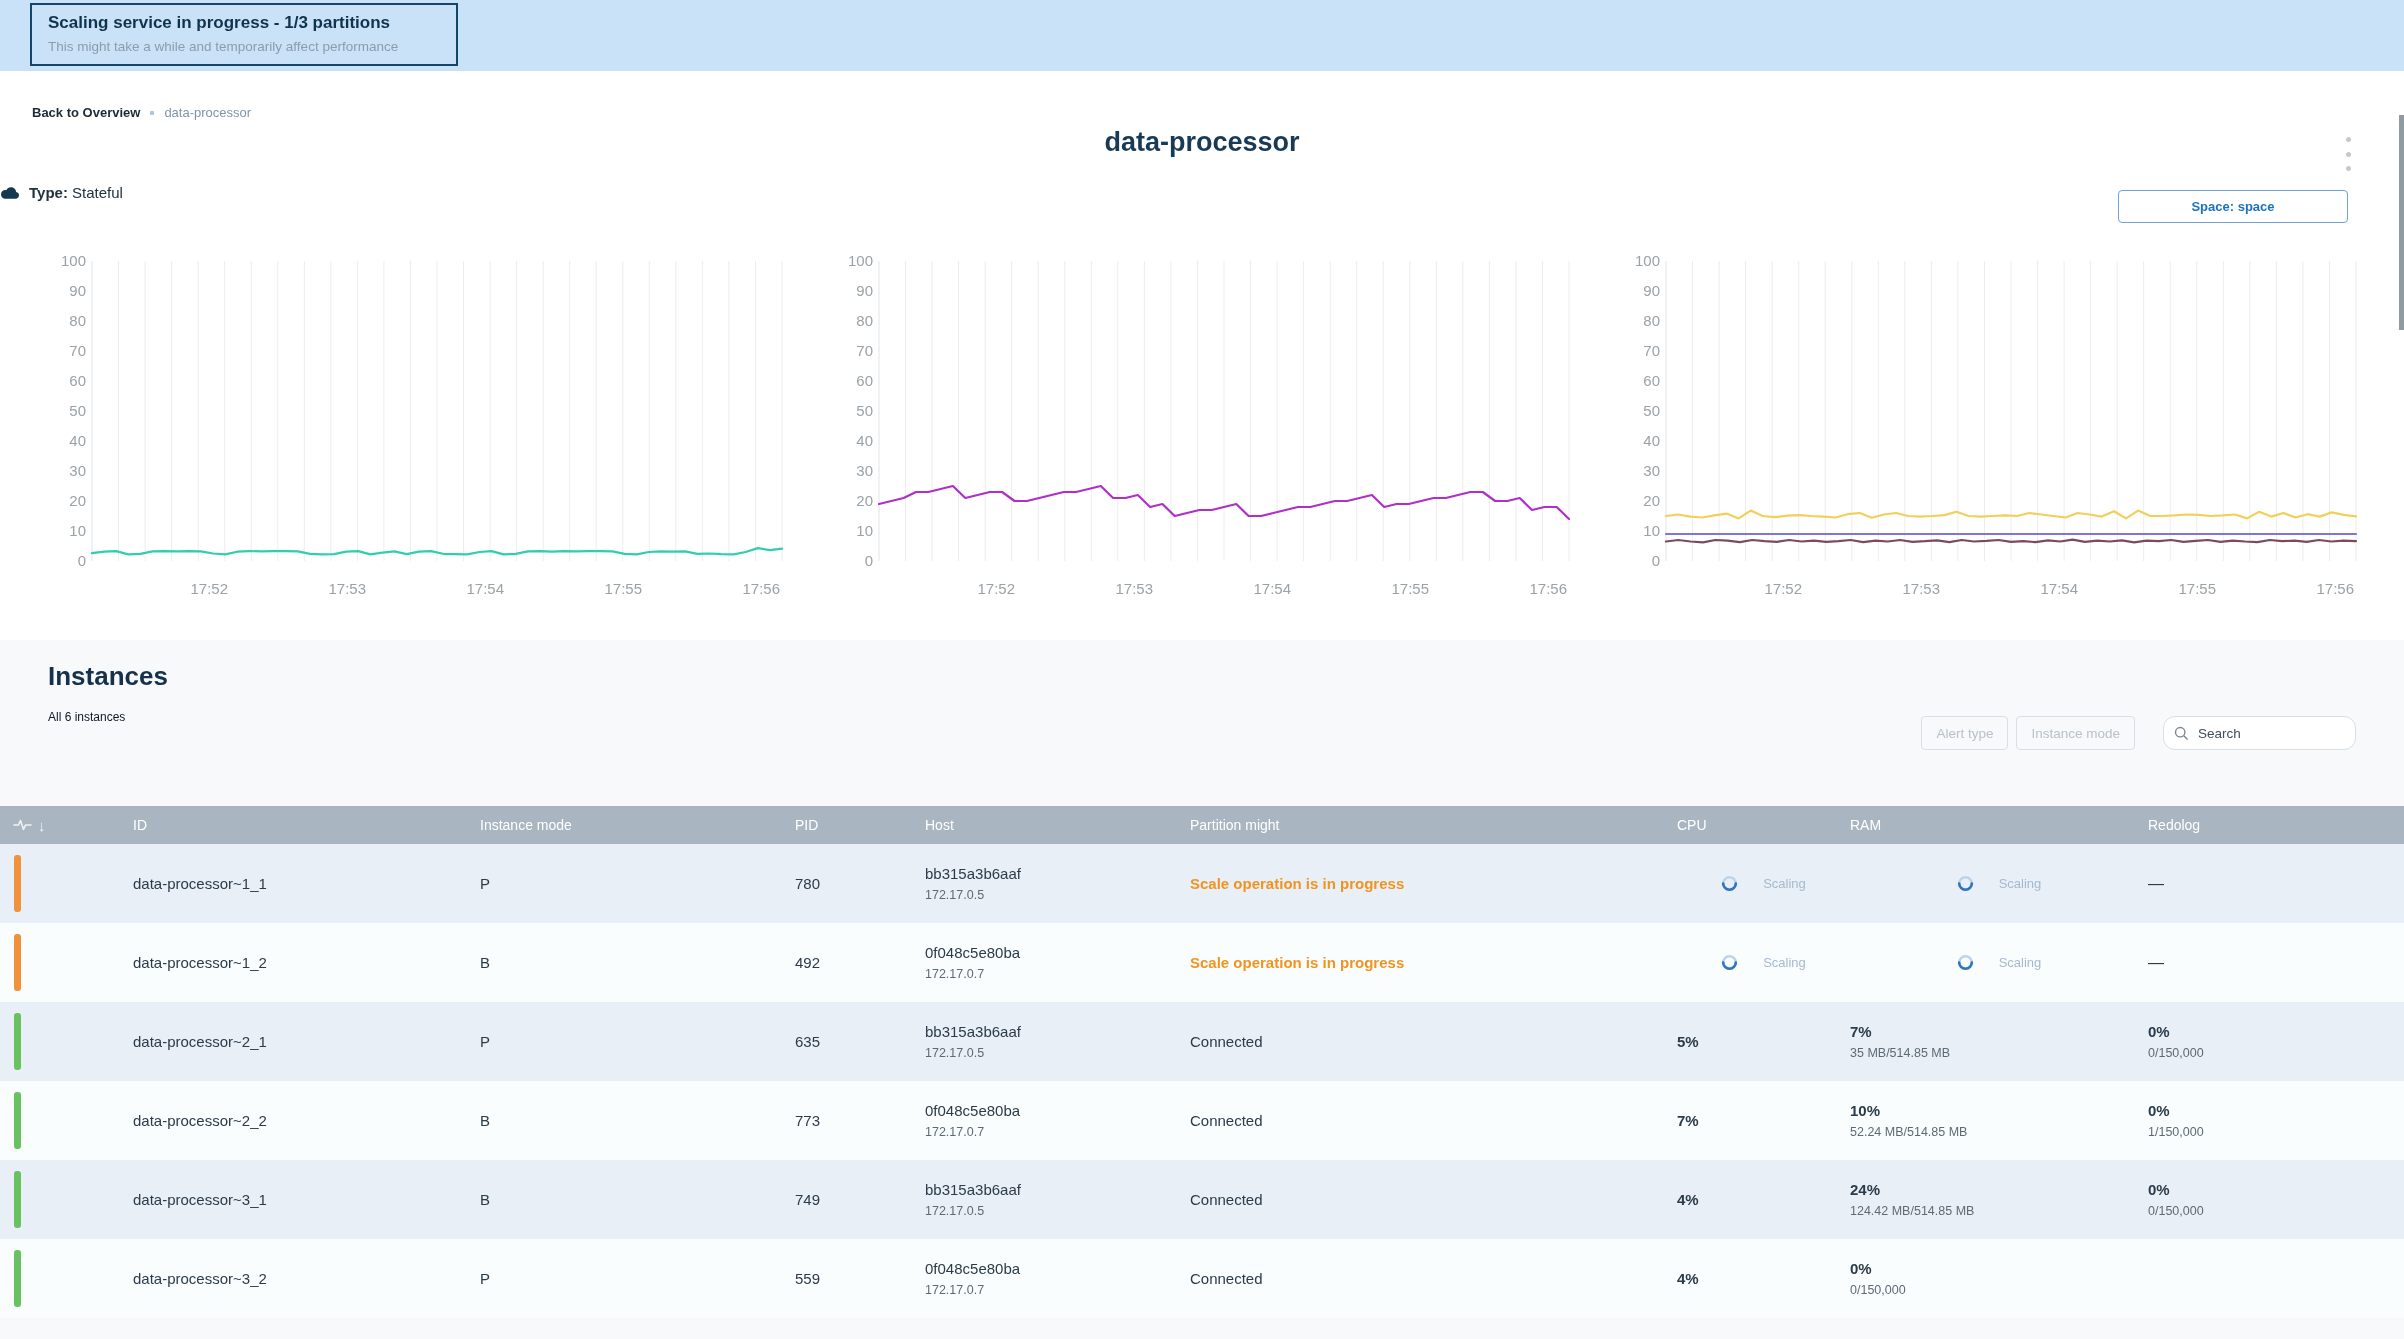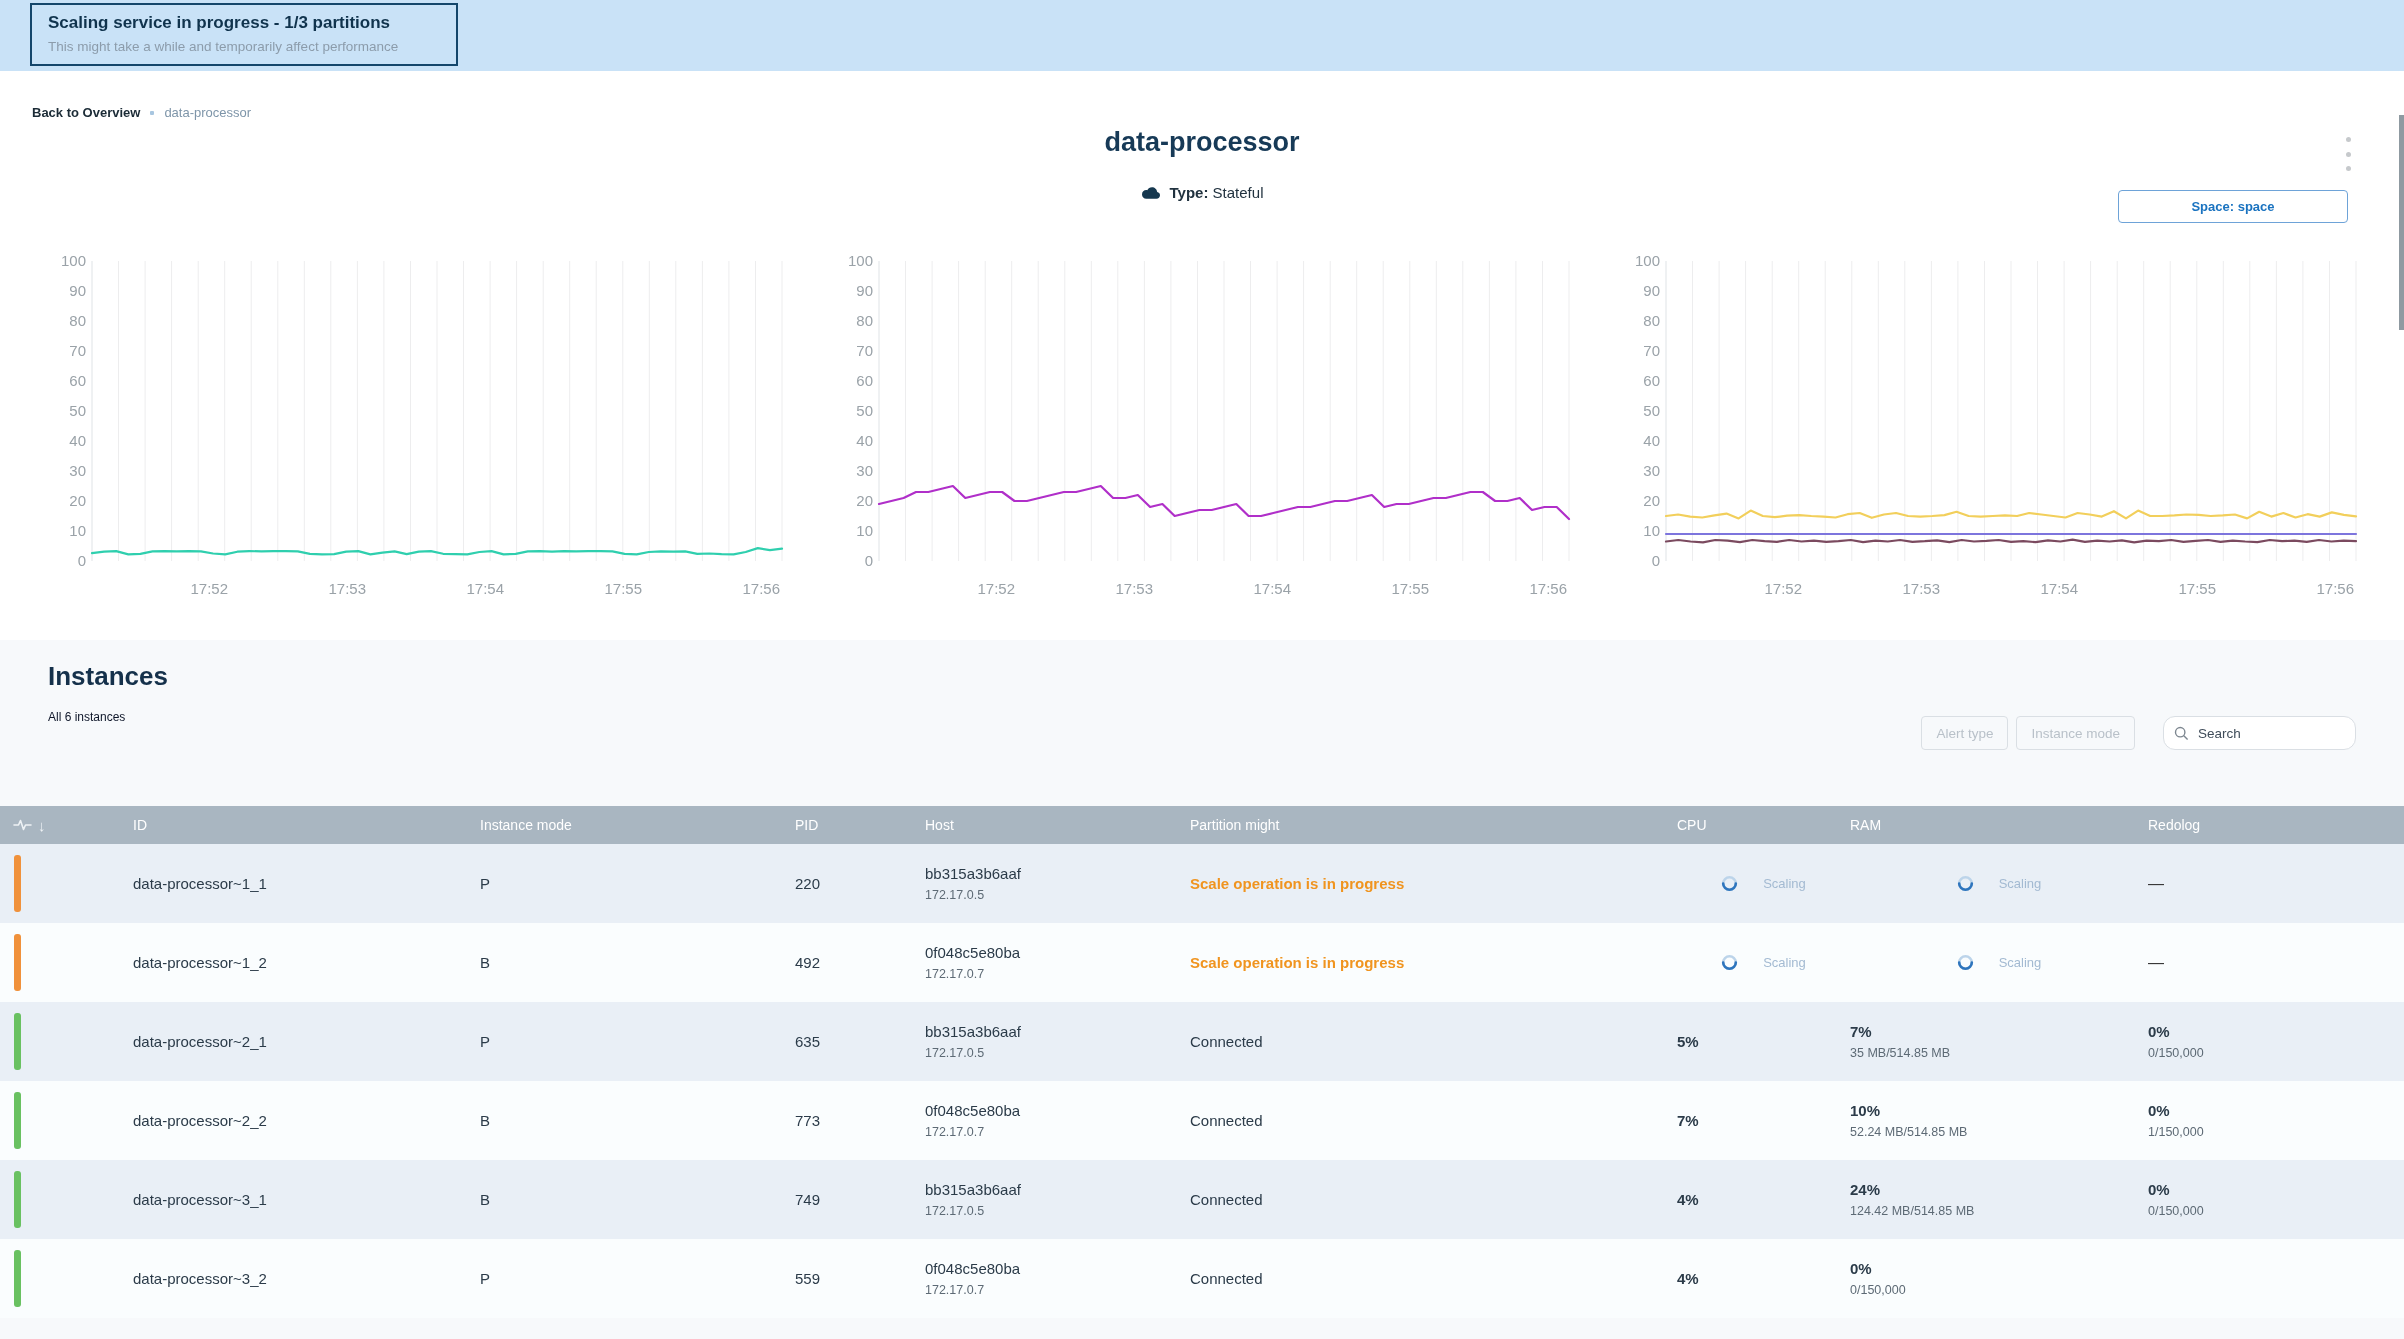--- a/index.html
+++ b/index.html
@@ -12,21 +12,21 @@
   .banner-sub { font-size:13.5px; color:#8c9cab; margin-top:6px; }
 
   .breadcrumb { position:absolute; top:105px; left:32px; font-size:13px; display:flex; align-items:center; }
   .bc-back { font-weight:bold; color:#1b2b36; cursor:pointer; }
   .bc-sep { width:4px; height:4px; border-radius:1px; background:#a8c6e0; margin:0 10px; }
   .bc-cur { color:#7e95a9; }
 
   .page-title { position:absolute; top:127px; left:0; width:2404px; text-align:center;
     font-size:27px; font-weight:bold; color:#173a57; }
   .type-row { position:absolute; top:184px; left:0; width:2404px; display:flex;
-    justify-content:center; align-items:center; gap:9px; font-size:15px; color:#21323f; }
+    justify-content:flex-start; align-items:center; gap:9px; font-size:15px; color:#21323f; }
   .type-label { font-weight:bold; }
 
   .kebab { position:absolute; top:137px; left:2340px; width:16px; height:34px;
     display:flex; flex-direction:column; align-items:center; justify-content:space-between; cursor:pointer; }
   .kebab span { width:5px; height:5px; border-radius:50%; background:#c6c9cc; }
 
   .space-btn { position:absolute; top:190px; left:2118px; width:230px; height:33px;
     background:#fff; border:1px solid #6ea3d8; border-radius:4px; color:#1a73c0;
     font-size:13px; font-weight:bold; display:flex; align-items:center; justify-content:center; cursor:pointer; }
 
@@ -290,21 +290,21 @@
           <div class="cell">
             <span class="alert-bar bar-orange"></span>
           </div>
           <div class="cell">
             <span>data-processor~1_1</span>
           </div>
           <div class="cell">
             <span>P</span>
           </div>
           <div class="cell">
-            <span>220</span>
+            <span>780</span>
           </div>
           <div class="cell">
             <span>bb315a3b6aaf</span>
             <span class="sub">172.17.0.5</span>
           </div>
           <div class="cell">
             <span class="status-scaling">Scale operation is in progress</span>
           </div>
           <div class="cell scaling-cell">
             <svg class="spinner" viewBox="0 0 17 17">

